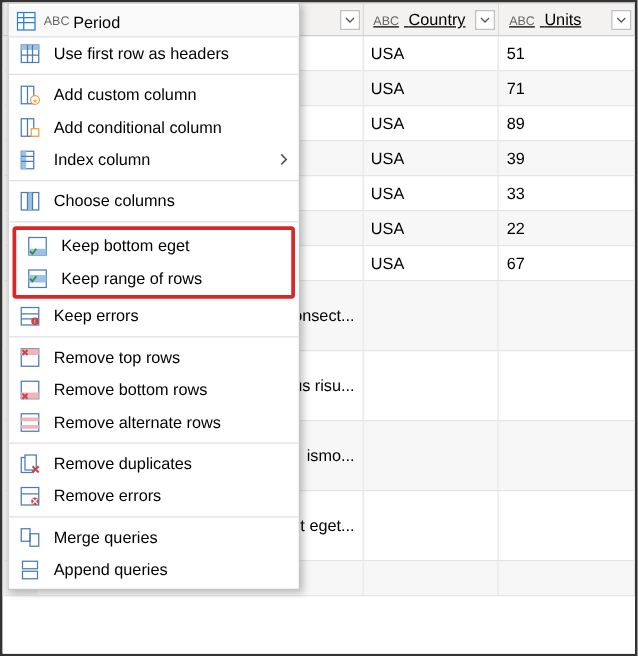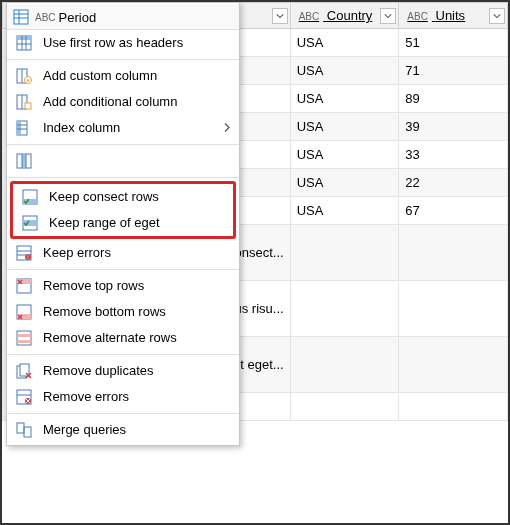--- a/index.html
+++ b/index.html
@@ -208,20 +208,26 @@
           <td class="col-units"></td>
         </tr>
         <tr>
           <td class="col-index" style="height:56px"></td>
           <td class="col-period" style="text-align:right">us risu...</td>
           <td class="col-country"></td>
           <td class="col-units"></td>
         </tr>
         <tr>
           <td class="col-index" style="height:56px"></td>
+          <td class="col-period" style="text-align:right">ismo...</td>
+          <td class="col-country"></td>
+          <td class="col-units"></td>
+        </tr>
+        <tr>
+          <td class="col-index" style="height:56px"></td>
           <td class="col-period" style="text-align:right">t eget...</td>
           <td class="col-country"></td>
           <td class="col-units"></td>
         </tr>
         <tr>
           <td class="col-index" style="height:28px"></td>
           <td class="col-period" style="text-align:right"></td>
           <td class="col-country"></td>
           <td class="col-units"></td>
         </tr>
@@ -299,43 +305,44 @@
 
   <div class="menu-item">
     <span class="menu-icon">
         <svg viewBox="0 0 16 16">
           <rect x="1" y="1" width="14" height="14" fill="none" stroke="#4a7bb5"></rect>
           <rect x="6" y="1" width="4" height="14" fill="#9cc2e5"></rect>
           <line x1="6" y1="1" x2="6" y2="15" stroke="#4a7bb5"></line>
           <line x1="10" y1="1" x2="10" y2="15" stroke="#4a7bb5"></line>
         </svg>
       </span>
+    <span>Choose columns</span>
   </div>
   <div class="sep"></div>
 
   <div class="highlight-group">
     <div class="menu-item">
       <span class="menu-icon">
           <svg viewBox="0 0 16 16">
             <rect x="1" y="1" width="14" height="14" fill="none" stroke="#4a7bb5"></rect>
             <rect x="1" y="10" width="14" height="5" fill="#9cc2e5"></rect>
             <path d="M2 12 L4 14 L7 10" fill="none" stroke="#3a8f3a" stroke-width="1.5"></path>
           </svg>
         </span>
-      <span>Keep consect rows</span>
+      <span>Keep bottom eget</span>
     </div>
     <div class="menu-item">
       <span class="menu-icon">
           <svg viewBox="0 0 16 16">
             <rect x="1" y="1" width="14" height="14" fill="none" stroke="#4a7bb5"></rect>
             <rect x="1" y="5" width="14" height="6" fill="#9cc2e5"></rect>
             <path d="M2 8 L4 10 L7 6" fill="none" stroke="#3a8f3a" stroke-width="1.5"></path>
           </svg>
         </span>
-      <span>Keep range of eget</span>
+      <span>Keep range of rows</span>
     </div>
   </div>
 
   <div class="menu-item">
     <span class="menu-icon">
         <svg viewBox="0 0 16 16">
           <rect x="1" y="1" width="14" height="14" fill="none" stroke="#4a7bb5"></rect>
           <line x1="1" y1="6" x2="15" y2="6" stroke="#4a7bb5"></line>
           <line x1="1" y1="10" x2="15" y2="10" stroke="#4a7bb5"></line>
           <circle cx="12" cy="12" r="3" fill="#c44"></circle>
@@ -408,13 +415,22 @@
   <div class="menu-item">
     <span class="menu-icon">
         <svg viewBox="0 0 16 16">
           <rect x="1" y="1" width="7" height="10" fill="none" stroke="#4a7bb5"></rect>
           <rect x="8" y="5" width="7" height="10" fill="none" stroke="#4a7bb5"></rect>
           <rect x="8" y="5" width="0" height="6" fill="#9cc2e5"></rect>
         </svg>
       </span>
     <span>Merge queries</span>
   </div>
+  <div class="menu-item">
+    <span class="menu-icon">
+        <svg viewBox="0 0 16 16">
+          <rect x="2" y="1" width="12" height="6" fill="none" stroke="#4a7bb5"></rect>
+          <rect x="2" y="9" width="12" height="6" fill="none" stroke="#4a7bb5"></rect>
+        </svg>
+      </span>
+    <span>Append queries</span>
+  </div>
 </div>
 
 </body></html>

